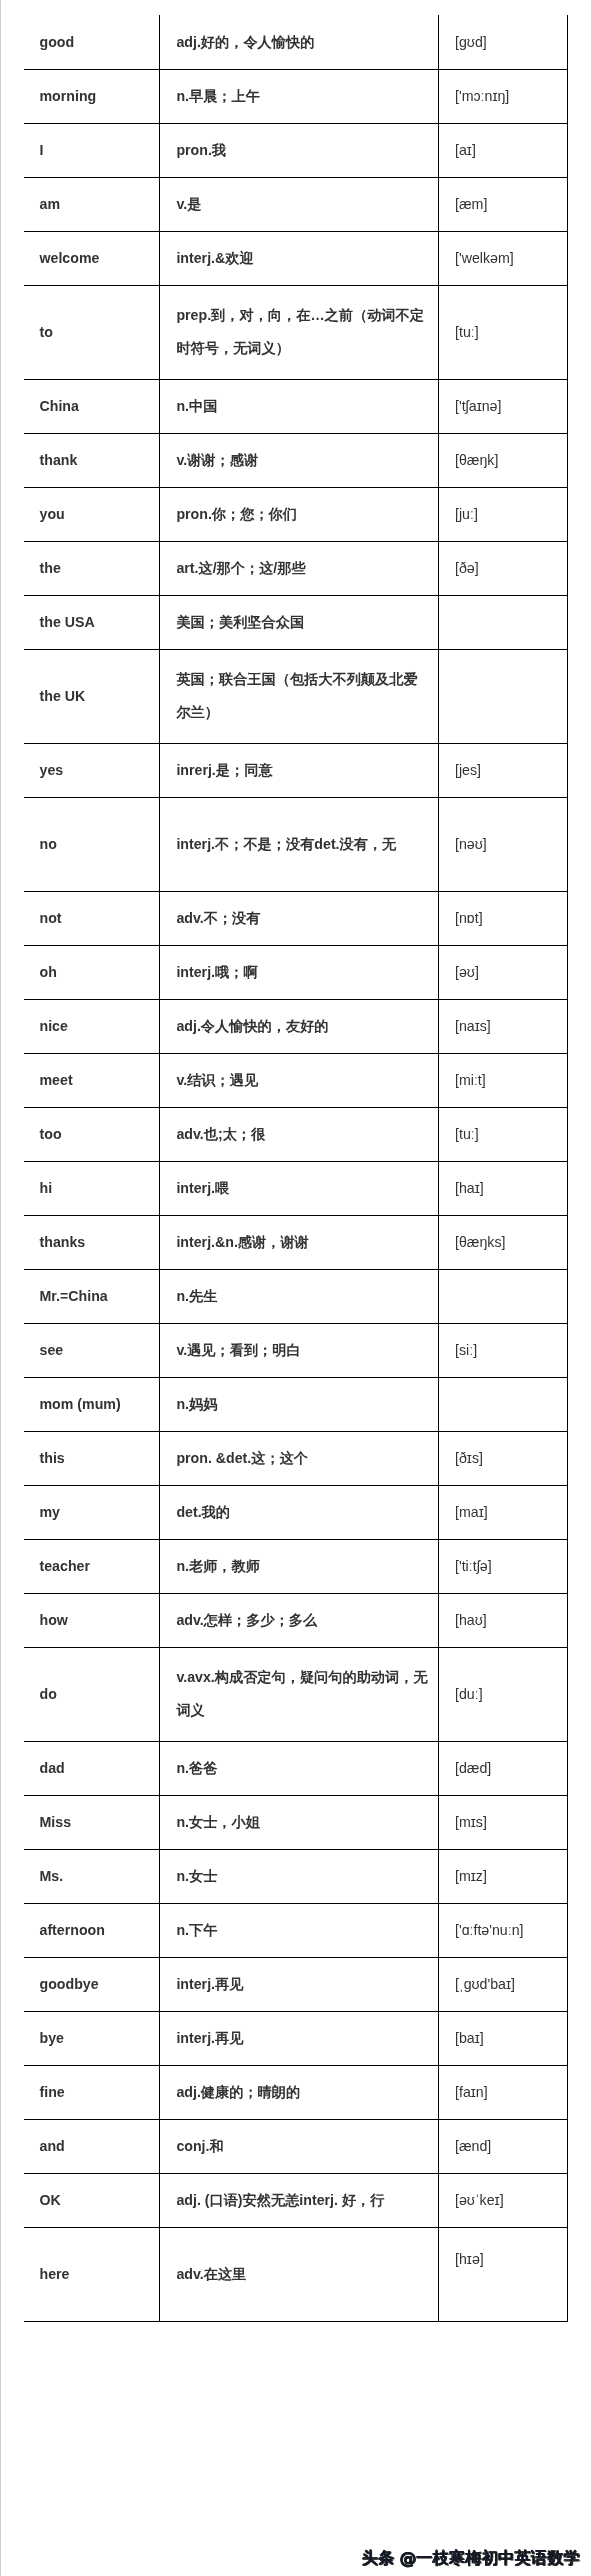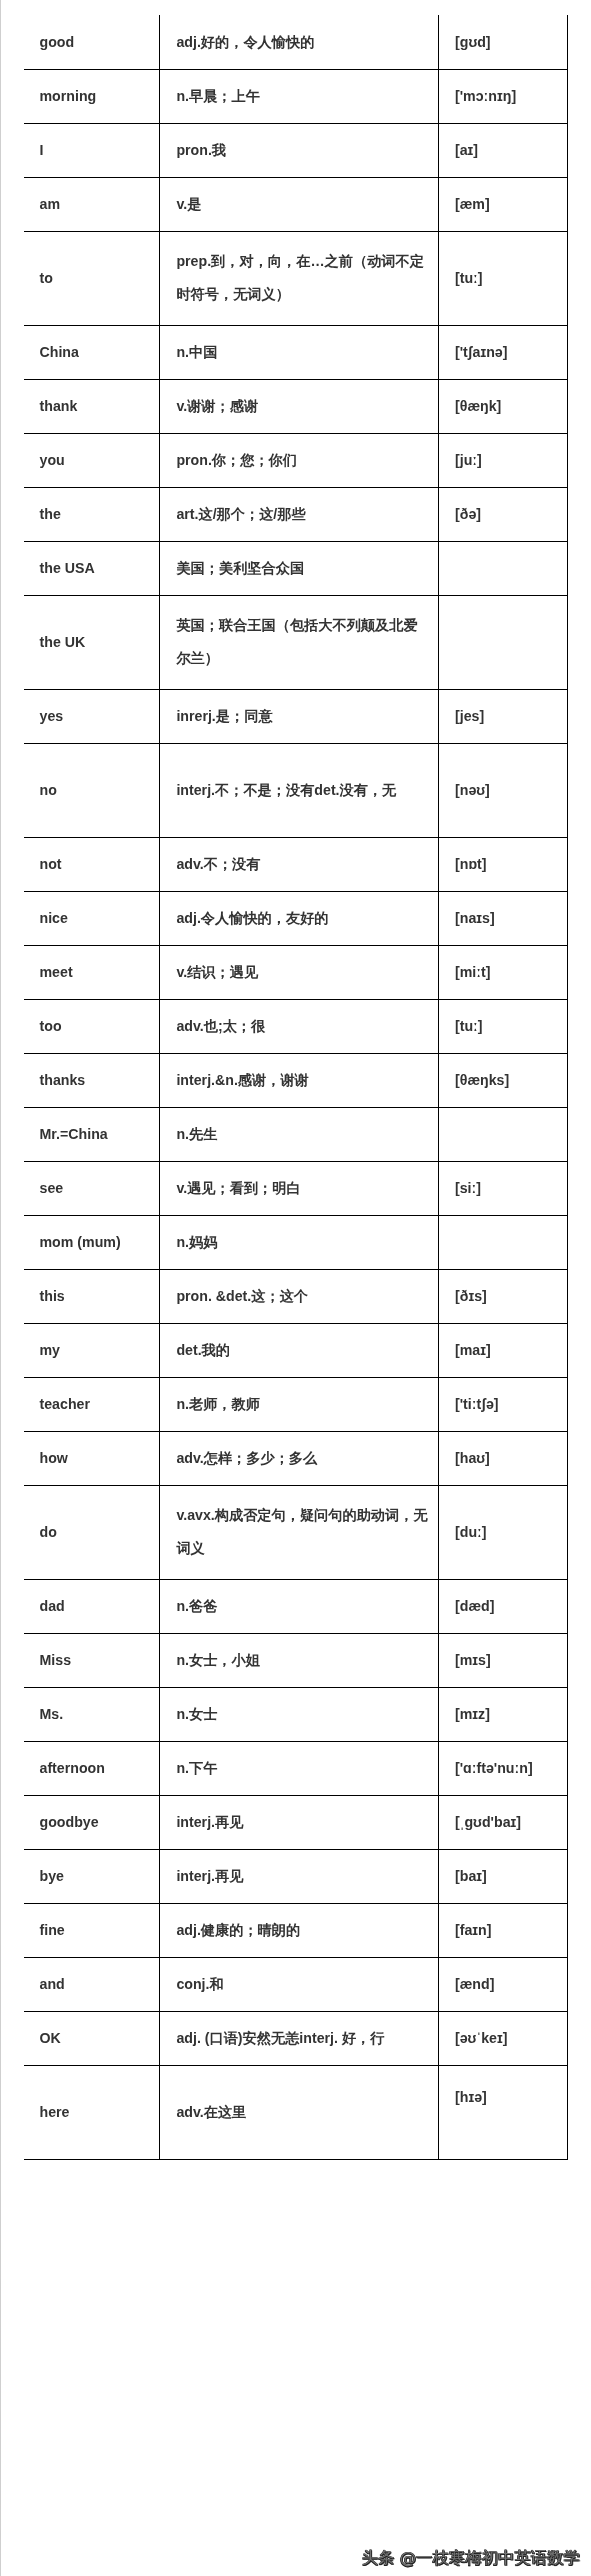--- a/index.html
+++ b/index.html
@@ -43,21 +43,21 @@
       border-left: 0.8px solid #000000;
       box-sizing: border-box;
       line-height: 20px;
       -webkit-text-stroke: 0;
     }
     .vocab-table td.word {
       border-left: none;
     }
     .vocab-table td.ipa {
       border-right: 0.8px solid #000000;
-      font-weight: bold;
+      font-weight: normal;
     }
     .vocab-table td.mean {
       padding-left: 16.4px;
       padding-right: 6.6px;
     }
     .vocab-table tr.tall td {
       height: 94px;
     }
     .vocab-table tr.tall td.mean {
       line-height: 33px;
@@ -65,21 +65,21 @@
     .vocab-table tr.tall td.ipa.top {
       vertical-align: top;
       padding-top: 21px;
     }
     .watermark {
       position: absolute;
       right: 11px;
       top: 2547px;
       font-size: 16.4px;
       font-family: "DejaVu Sans", sans-serif;
-      color: #737373;
+      color: #0f172a;
       text-shadow: -0.5px -0.5px 0 #222, 0.5px -0.5px 0 #222, -0.5px 0.5px 0 #222, 0.5px 0.5px 0 #222, 1.1px 1.1px 0.5px #444;
       white-space: nowrap;
       letter-spacing: 0px;
     }
   </style>
 </head>
 <body>
 
 <div class="left-strip"></div>
 
@@ -103,20 +103,25 @@
       <tr>
         <td class="word">I</td>
         <td class="mean">pron.我</td>
         <td class="ipa">[aɪ]</td>
       </tr>
       <tr>
         <td class="word">am</td>
         <td class="mean">v.是</td>
         <td class="ipa">[æm]</td>
       </tr>
+      <tr>
+        <td class="word">welcome</td>
+        <td class="mean">interj.&amp;欢迎</td>
+        <td class="ipa">['welkəm]</td>
+      </tr>
       <tr class="tall">
         <td class="word">to</td>
         <td class="mean">prep.到，对，向，在…之前（动词不定时符号，无词义）</td>
         <td class="ipa">[tuː]</td>
       </tr>
       <tr>
         <td class="word">China</td>
         <td class="mean">n.中国</td>
         <td class="ipa">['tʃaɪnə]</td>
       </tr>
@@ -154,35 +159,45 @@
         <td class="word">no</td>
         <td class="mean">interj.不；不是；没有det.没有，无</td>
         <td class="ipa">[nəʊ]</td>
       </tr>
       <tr>
         <td class="word">not</td>
         <td class="mean">adv.不；没有</td>
         <td class="ipa">[nɒt]</td>
       </tr>
       <tr>
+        <td class="word">oh</td>
+        <td class="mean">interj.哦；啊</td>
+        <td class="ipa">[əʊ]</td>
+      </tr>
+      <tr>
         <td class="word">nice</td>
         <td class="mean">adj.令人愉快的，友好的</td>
         <td class="ipa">[naɪs]</td>
       </tr>
       <tr>
         <td class="word">meet</td>
         <td class="mean">v.结识；遇见</td>
         <td class="ipa">[miːt]</td>
       </tr>
       <tr>
         <td class="word">too</td>
         <td class="mean">adv.也;太；很</td>
         <td class="ipa">[tuː]</td>
       </tr>
       <tr>
+        <td class="word">hi</td>
+        <td class="mean">interj.喂</td>
+        <td class="ipa">[haɪ]</td>
+      </tr>
+      <tr>
         <td class="word">thanks</td>
         <td class="mean">interj.&amp;n.感谢，谢谢</td>
         <td class="ipa">[θæŋks]</td>
       </tr>
       <tr>
         <td class="word">Mr.=China</td>
         <td class="mean">n.先生</td>
         <td class="ipa"></td>
       </tr>
       <tr>

